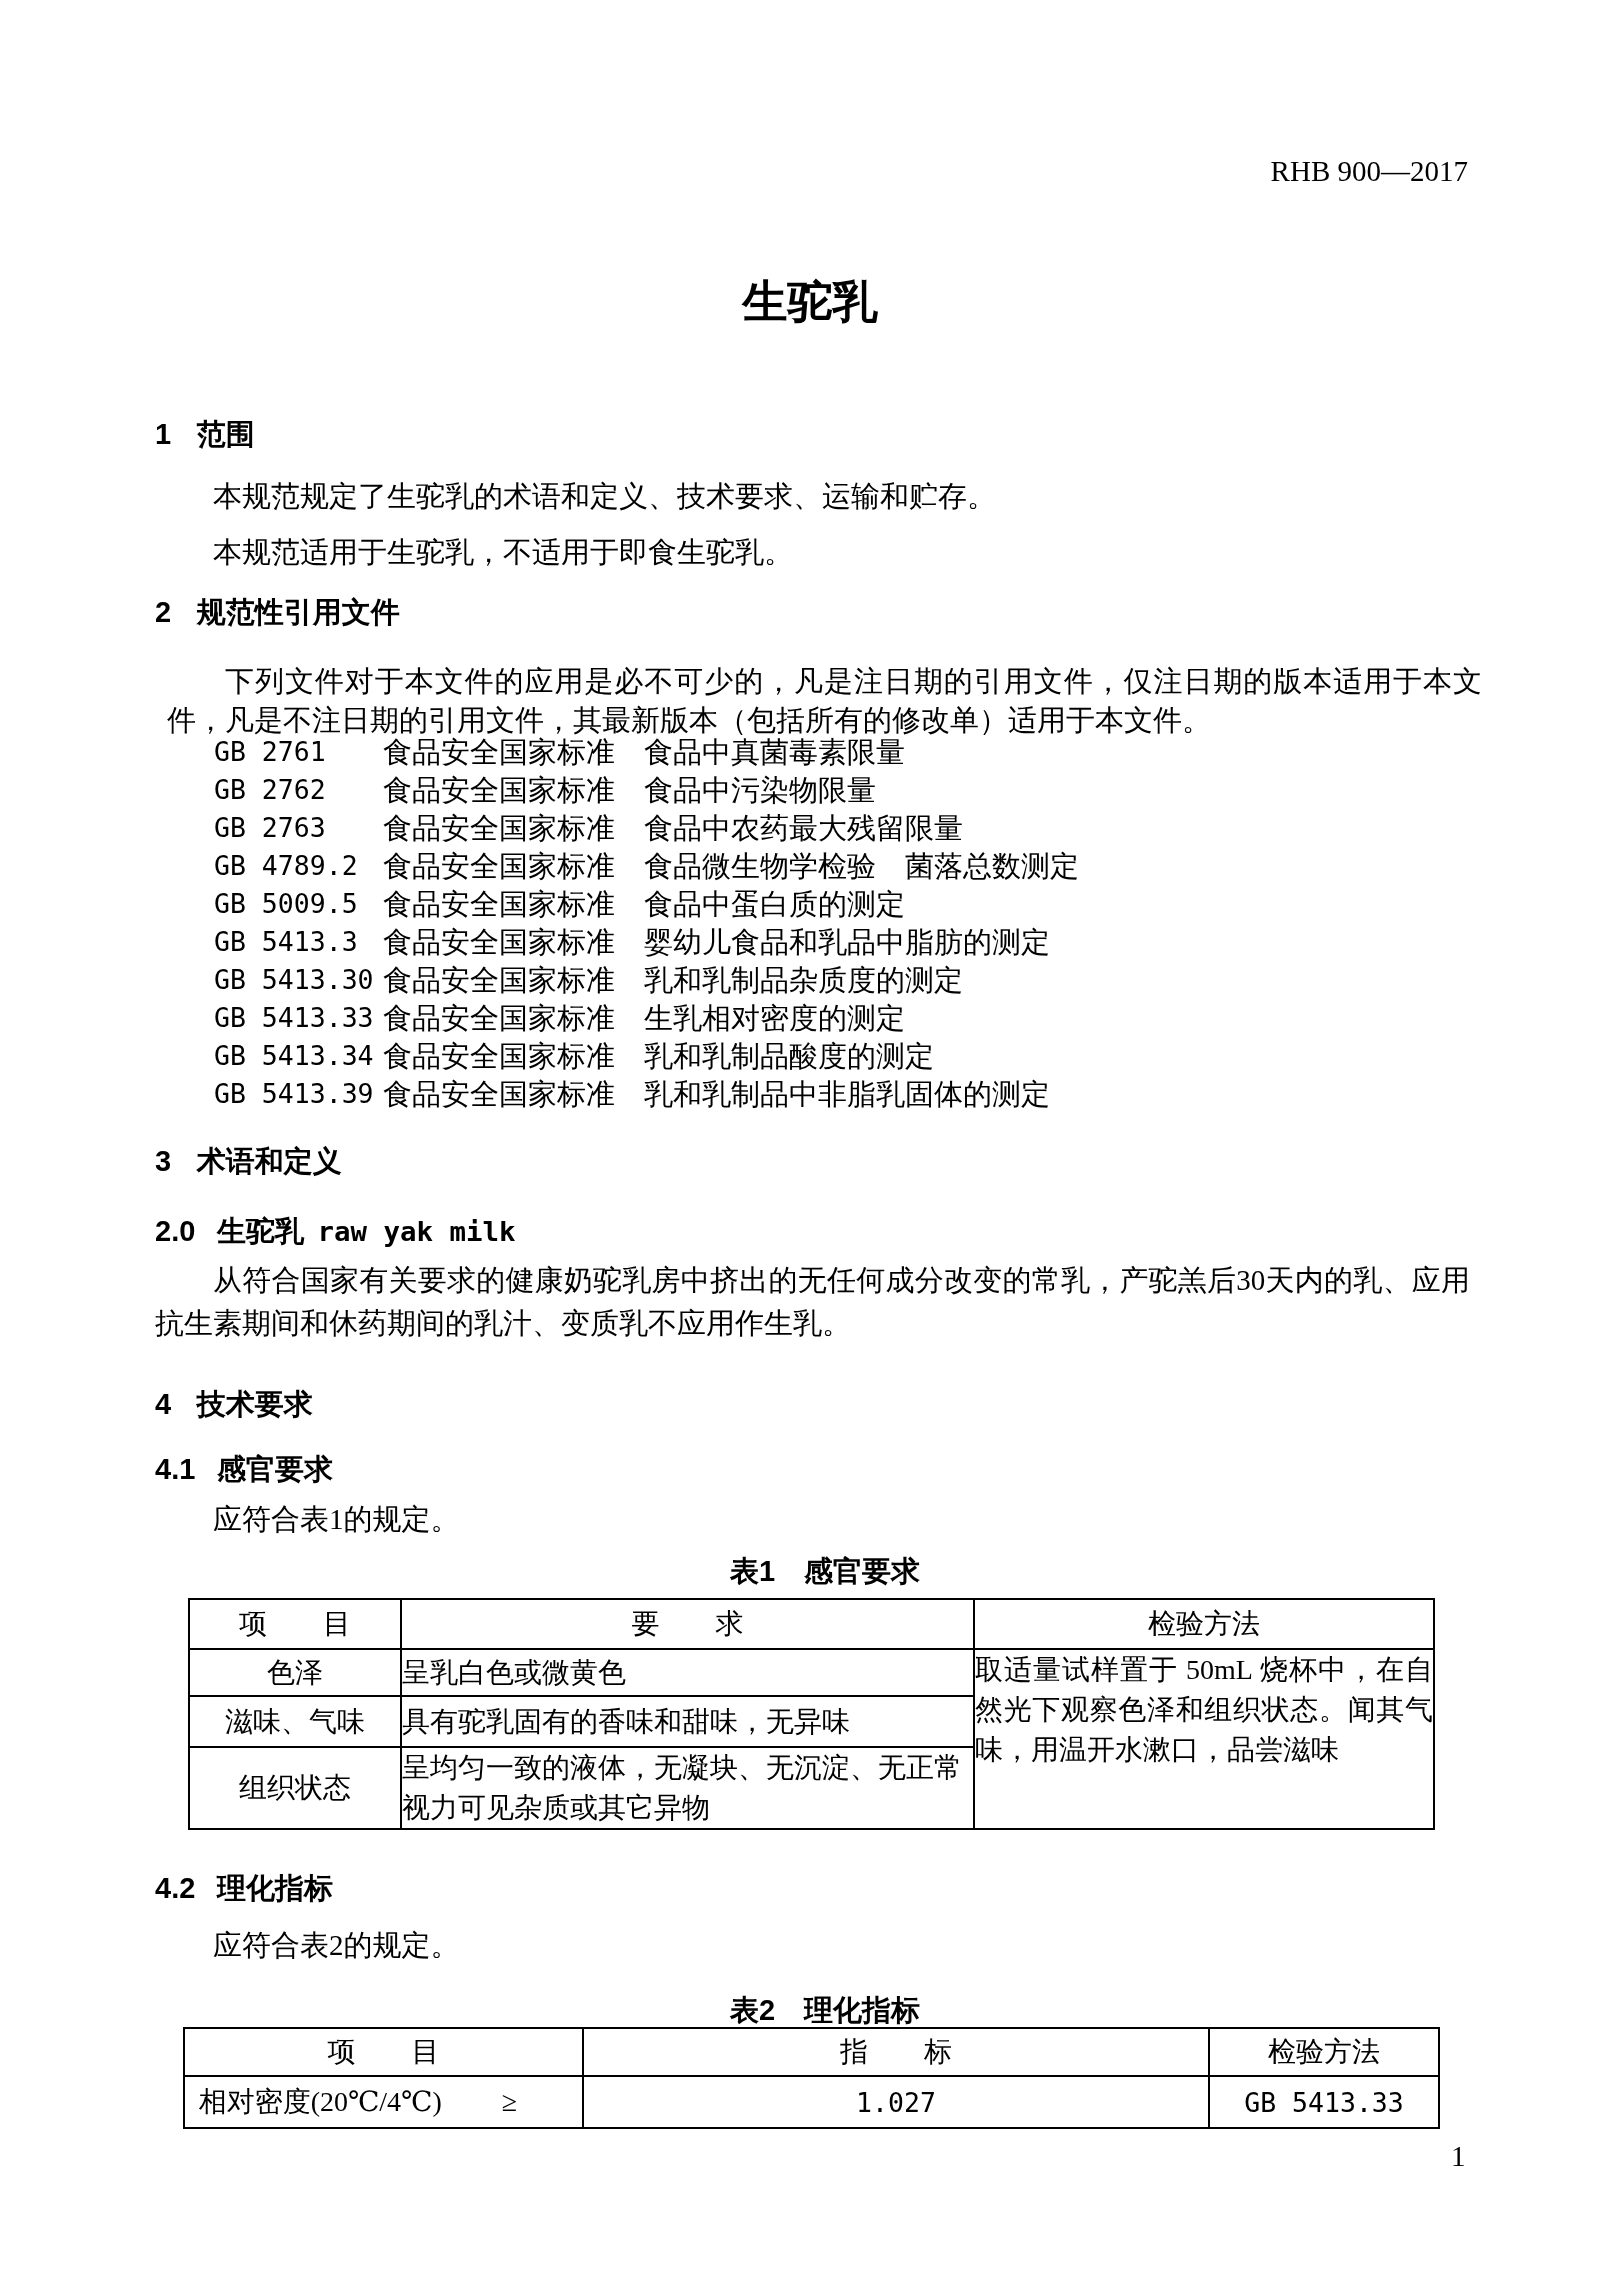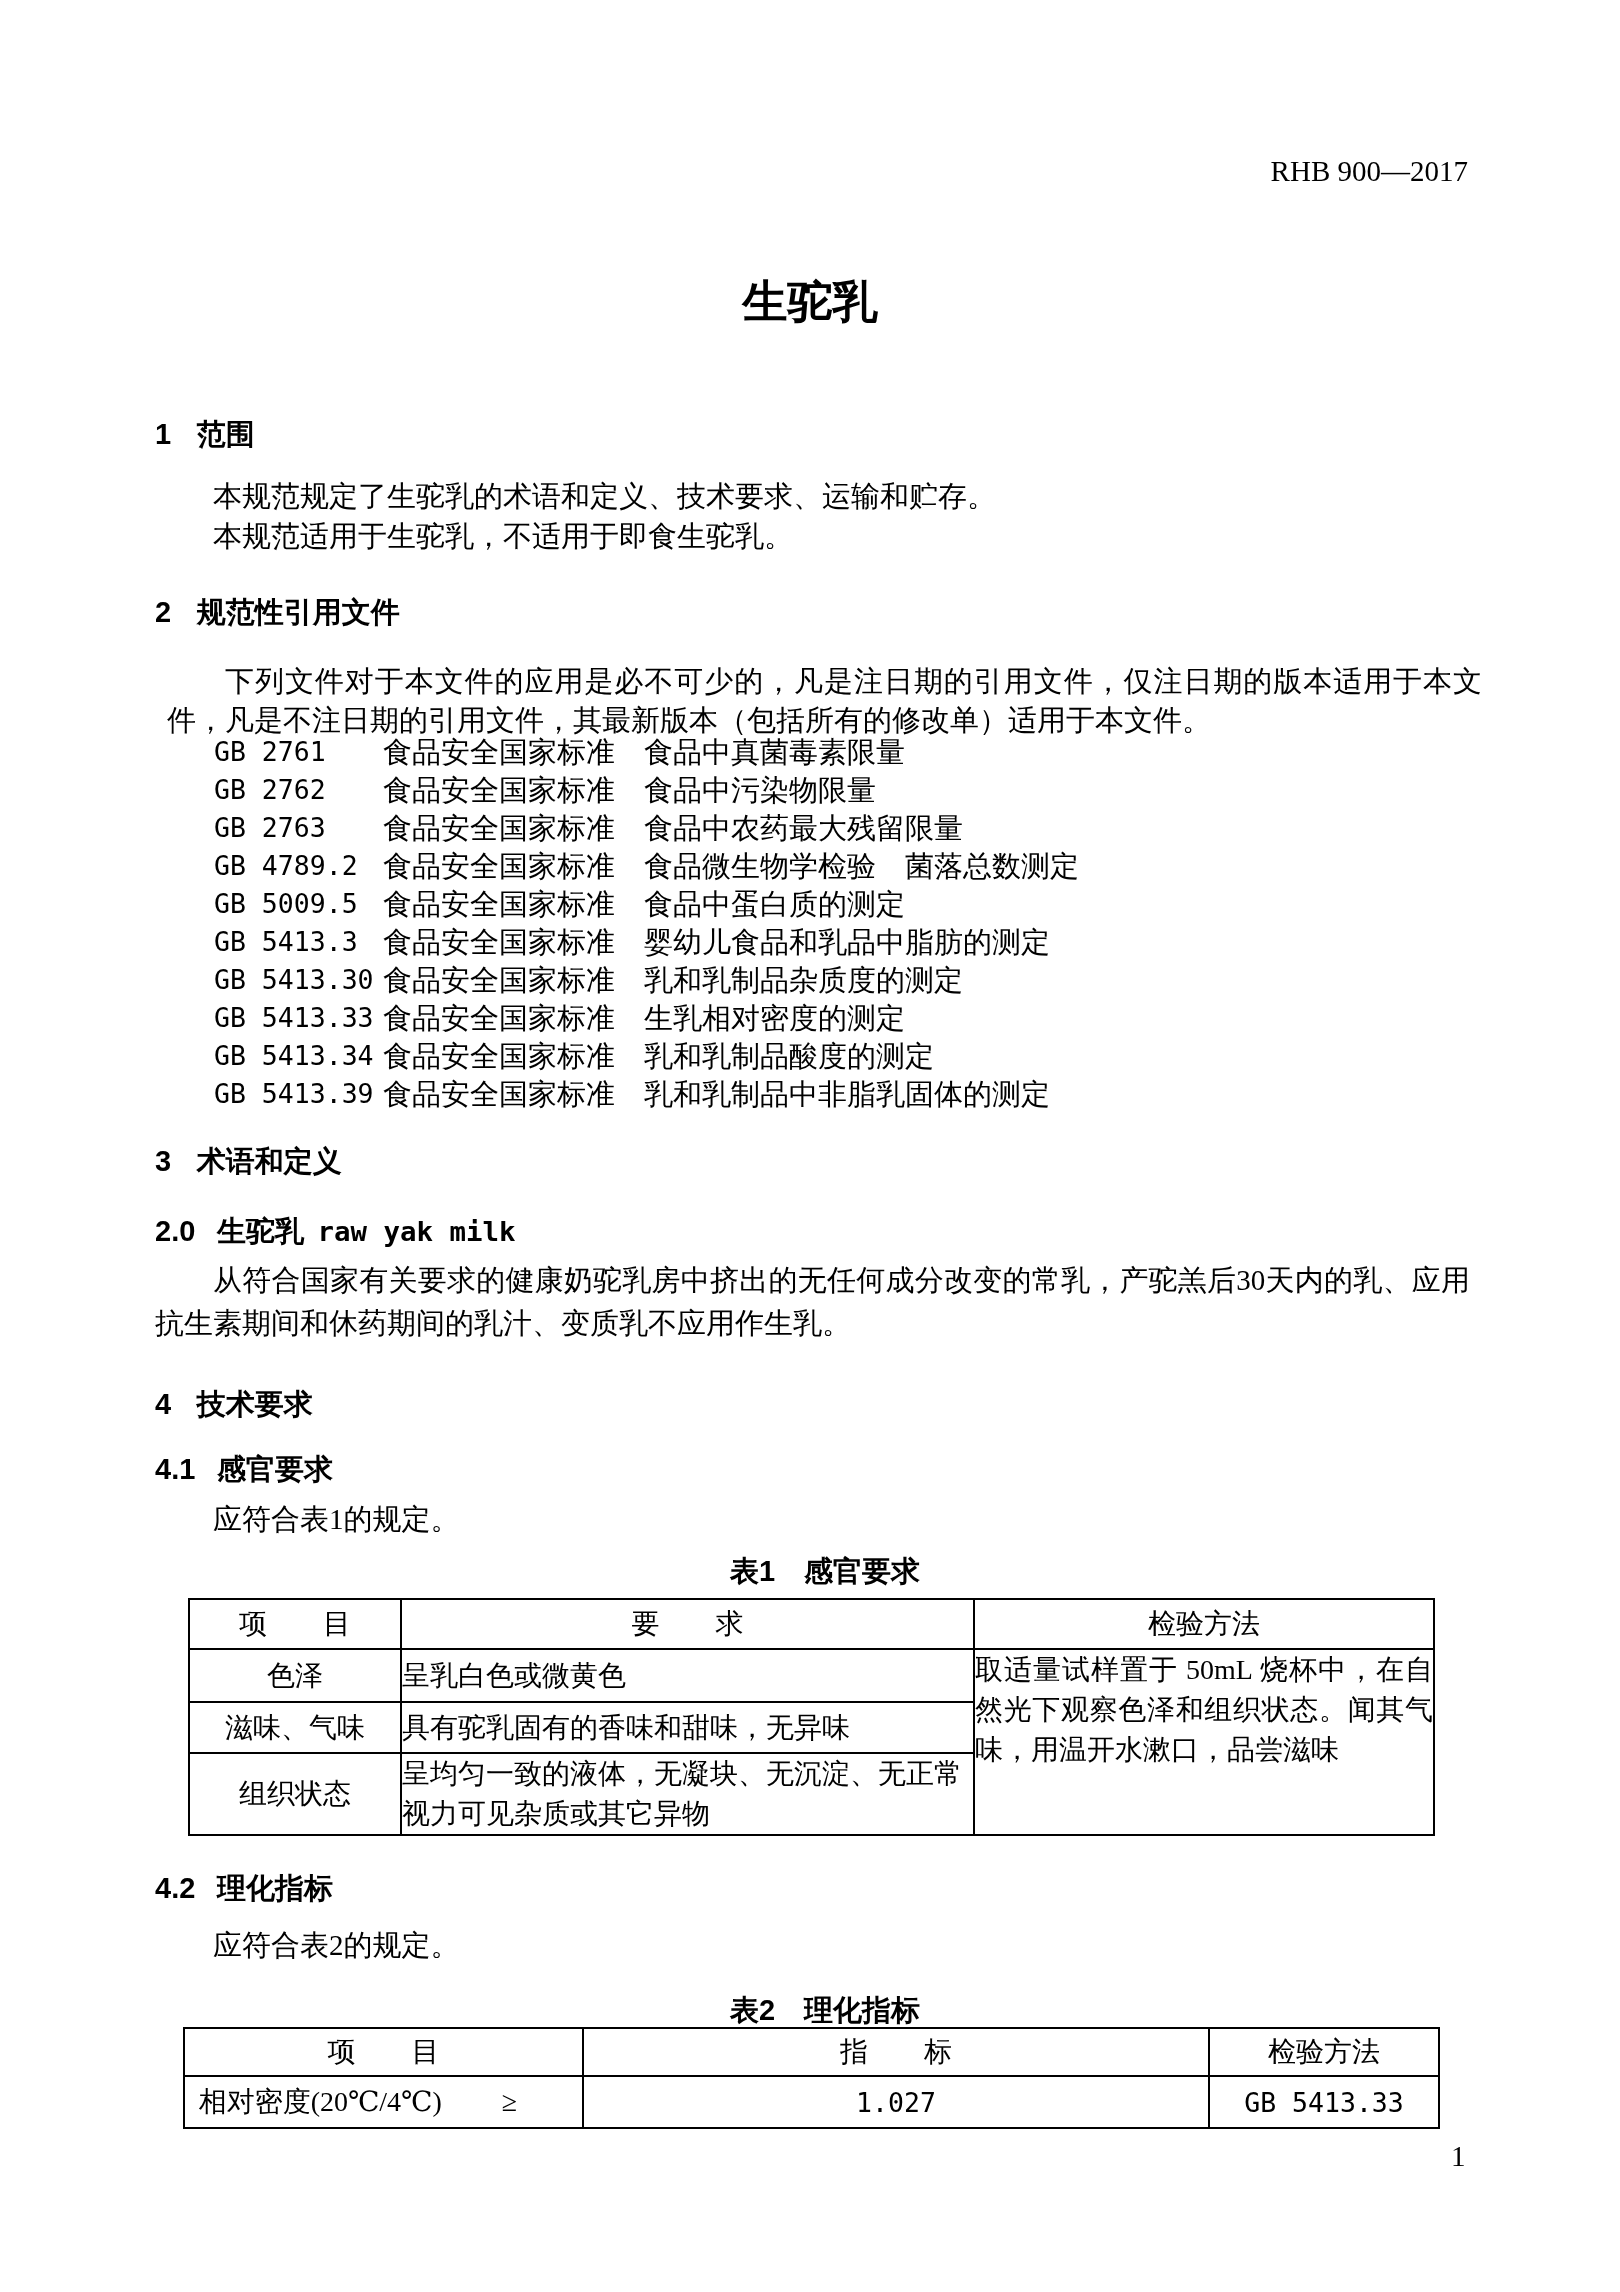--- a/index.html
+++ b/index.html
@@ -57,21 +57,21 @@
 
   <div class="abs doc-code">RHB 900—2017</div>
 
   <div class="abs doc-title">生驼乳</div>
 
   <div class="abs sec-h" style="top:418px;">
     <span class="h-no">1</span>
     <span>范围</span>
   </div>
   <p class="abs para" style="top:477px;margin:0;">本规范规定了生驼乳的术语和定义、技术要求、运输和贮存。</p>
-  <p class="abs para" style="top:517px;margin:0;">本规范适用于生驼乳，不适用于即食生驼乳。</p>
+  <p class="abs para" style="top:533px;margin:0;">本规范适用于生驼乳，不适用于即食生驼乳。</p>
 
   <div class="abs sec-h" style="top:596px;">
     <span class="h-no">2</span>
     <span>规范性引用文件</span>
   </div>
   <p class="abs para" style="top:650px;margin:12px;">下列文件对于本文件的应用是必不可少的，凡是注日期的引用文件，仅注日期的版本适用于本文件，凡是不注日期的引用文件，其最新版本（包括所有的修改单）适用于本文件。</p>
 
   <div class="abs refs">
     <div class="ref-row">
         <span class="ref-code">GB 2761</span>
@@ -146,21 +146,21 @@
         <col style="width:460px">
       </colgroup>
     <thead>
       <tr style="height:50px;">
         <th>项　　目</th>
         <th>要　　求</th>
         <th>检验方法</th>
       </tr>
     </thead>
     <tbody>
-      <tr style="height:53px;margin-left:28px;">
+      <tr style="height:47px;margin-left:28px;">
         <td class="c-item">色泽</td>
         <td class="c-req">呈乳白色或微黄色</td>
         <td class="c-method" rowspan="3">取适量试样置于 50mL 烧杯中，在自然光下观察色泽和组织状态。闻其气味，用温开水漱口，品尝滋味</td>
       </tr>
       <tr style="height:51px;">
         <td class="c-item">滋味、气味</td>
         <td class="c-req">具有驼乳固有的香味和甜味，无异味</td>
       </tr>
       <tr style="height:75px;">
         <td class="c-item">组织状态</td>

